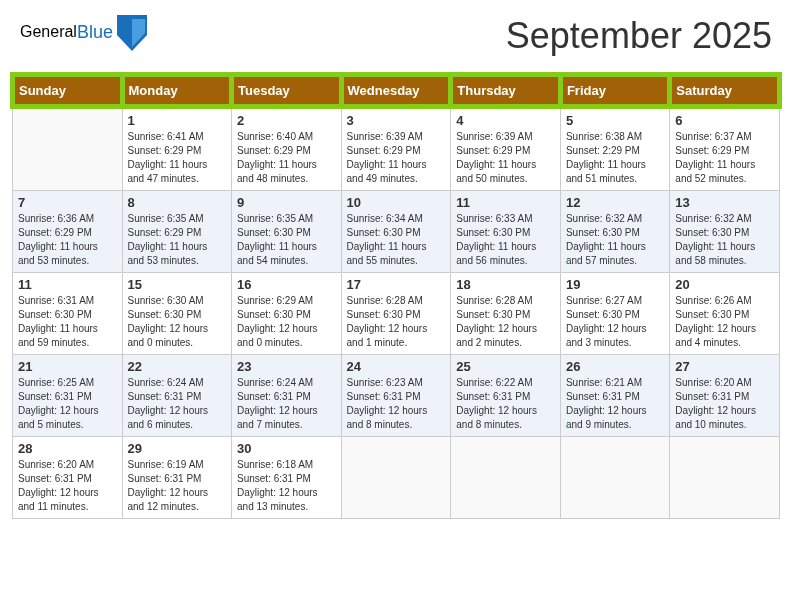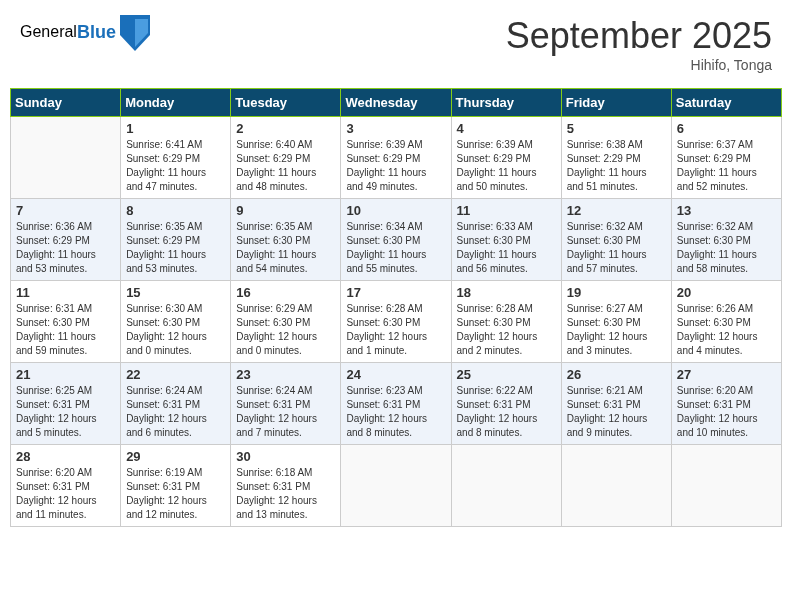--- a/index.html
+++ b/index.html
@@ -43,27 +43,27 @@
     .location {
       font-size: 14px;
       color: #555;
     }
     .calendar {
       width: 100%;
       border-collapse: collapse;
       border: 1px solid #ccc;
     }
     .calendar th {
-      background: #0c4a6e;
+      background: #a16207;
       color: #fff;
       font-size: 13px;
       font-weight: bold;
       padding: 6px 4px;
       text-align: left;
-      border: 1px solid #84cc16;
+      border: 5px solid #84cc16;
     }
     .calendar td {
       vertical-align: top;
       border: 1px solid #ccc;
       padding: 4px 5px;
       width: 110px;
       min-height: 80px;
       background: #fff;
     }
     .calendar tr:nth-child(even) td {
@@ -90,30 +90,29 @@
       background: #eef3fa;
     }
   </style>
 </head>
 <body>
 
 <div class="header">
   <div class="logo">
     <div class="logo-text">
       <span>General</span>
-      <span style="color:#1a6fba;font-size:18px;font-weight:bold;">Blue</span>
+      <span style="color:#1a6fba;font-size:18px;font-weight:normal;">Blue</span>
     </div>
     <svg class="logo-icon" viewBox="0 0 30 36" xmlns="http://www.w3.org/2000/svg">
       <polygon points="0,0 30,0 30,20 15,36 0,20" fill="#1a6fba"></polygon>
       <polygon points="15,4 28,4 28,18 15,32" fill="#4a9de0"></polygon>
     </svg>
   </div>
   <div class="title-block">
     <div class="month-title">September 2025</div>
-    <div class="location">Hihifo, Tonga</div>
   </div>
 </div>
 
 <table class="calendar">
   <thead>
     <tr>
     <th>Sunday</th>
         <th>Monday</th>
         <th>Tuesday</th>
         <th>Wednesday</th>

